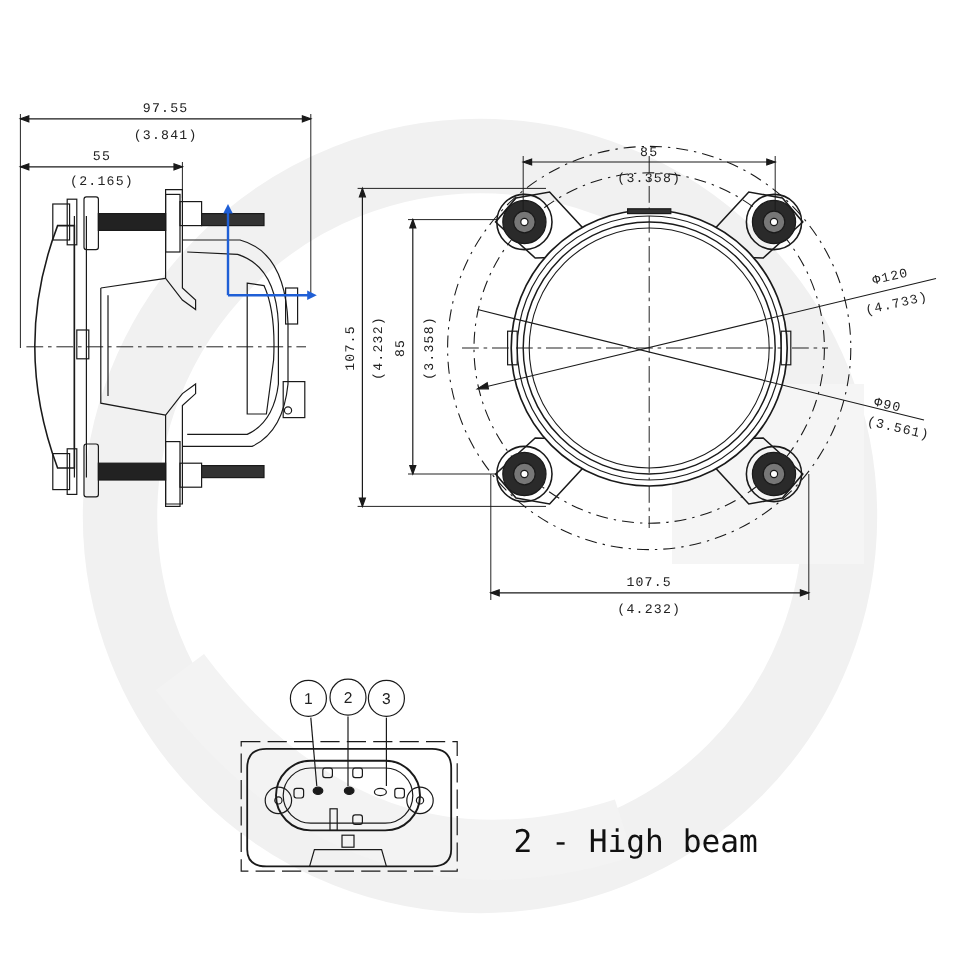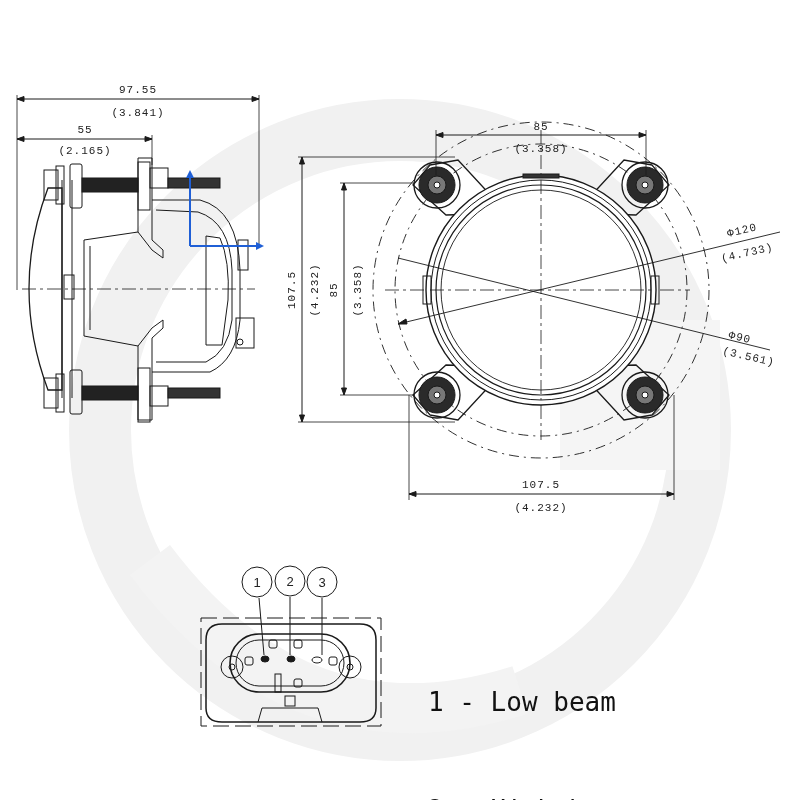--- a/index.html
+++ b/index.html
@@ -227,16 +227,15 @@
       <text class="pin-label" x="290" y="586" text-anchor="middle">2</text>
     </g>
     <g>
       <circle cx="322" cy="582" r="15" fill="#fff" stroke="#1a1a1a" stroke-width="1"></circle>
       <text class="pin-label" x="322" y="587" text-anchor="middle">3</text>
     </g>
   </g>
 </svg>
 
 <div class="legend">
-  <span class="legend-row">1 - Low beam</span>
   <span class="legend-row">2 - High beam</span>
   
 </div>
 
 </body></html>

